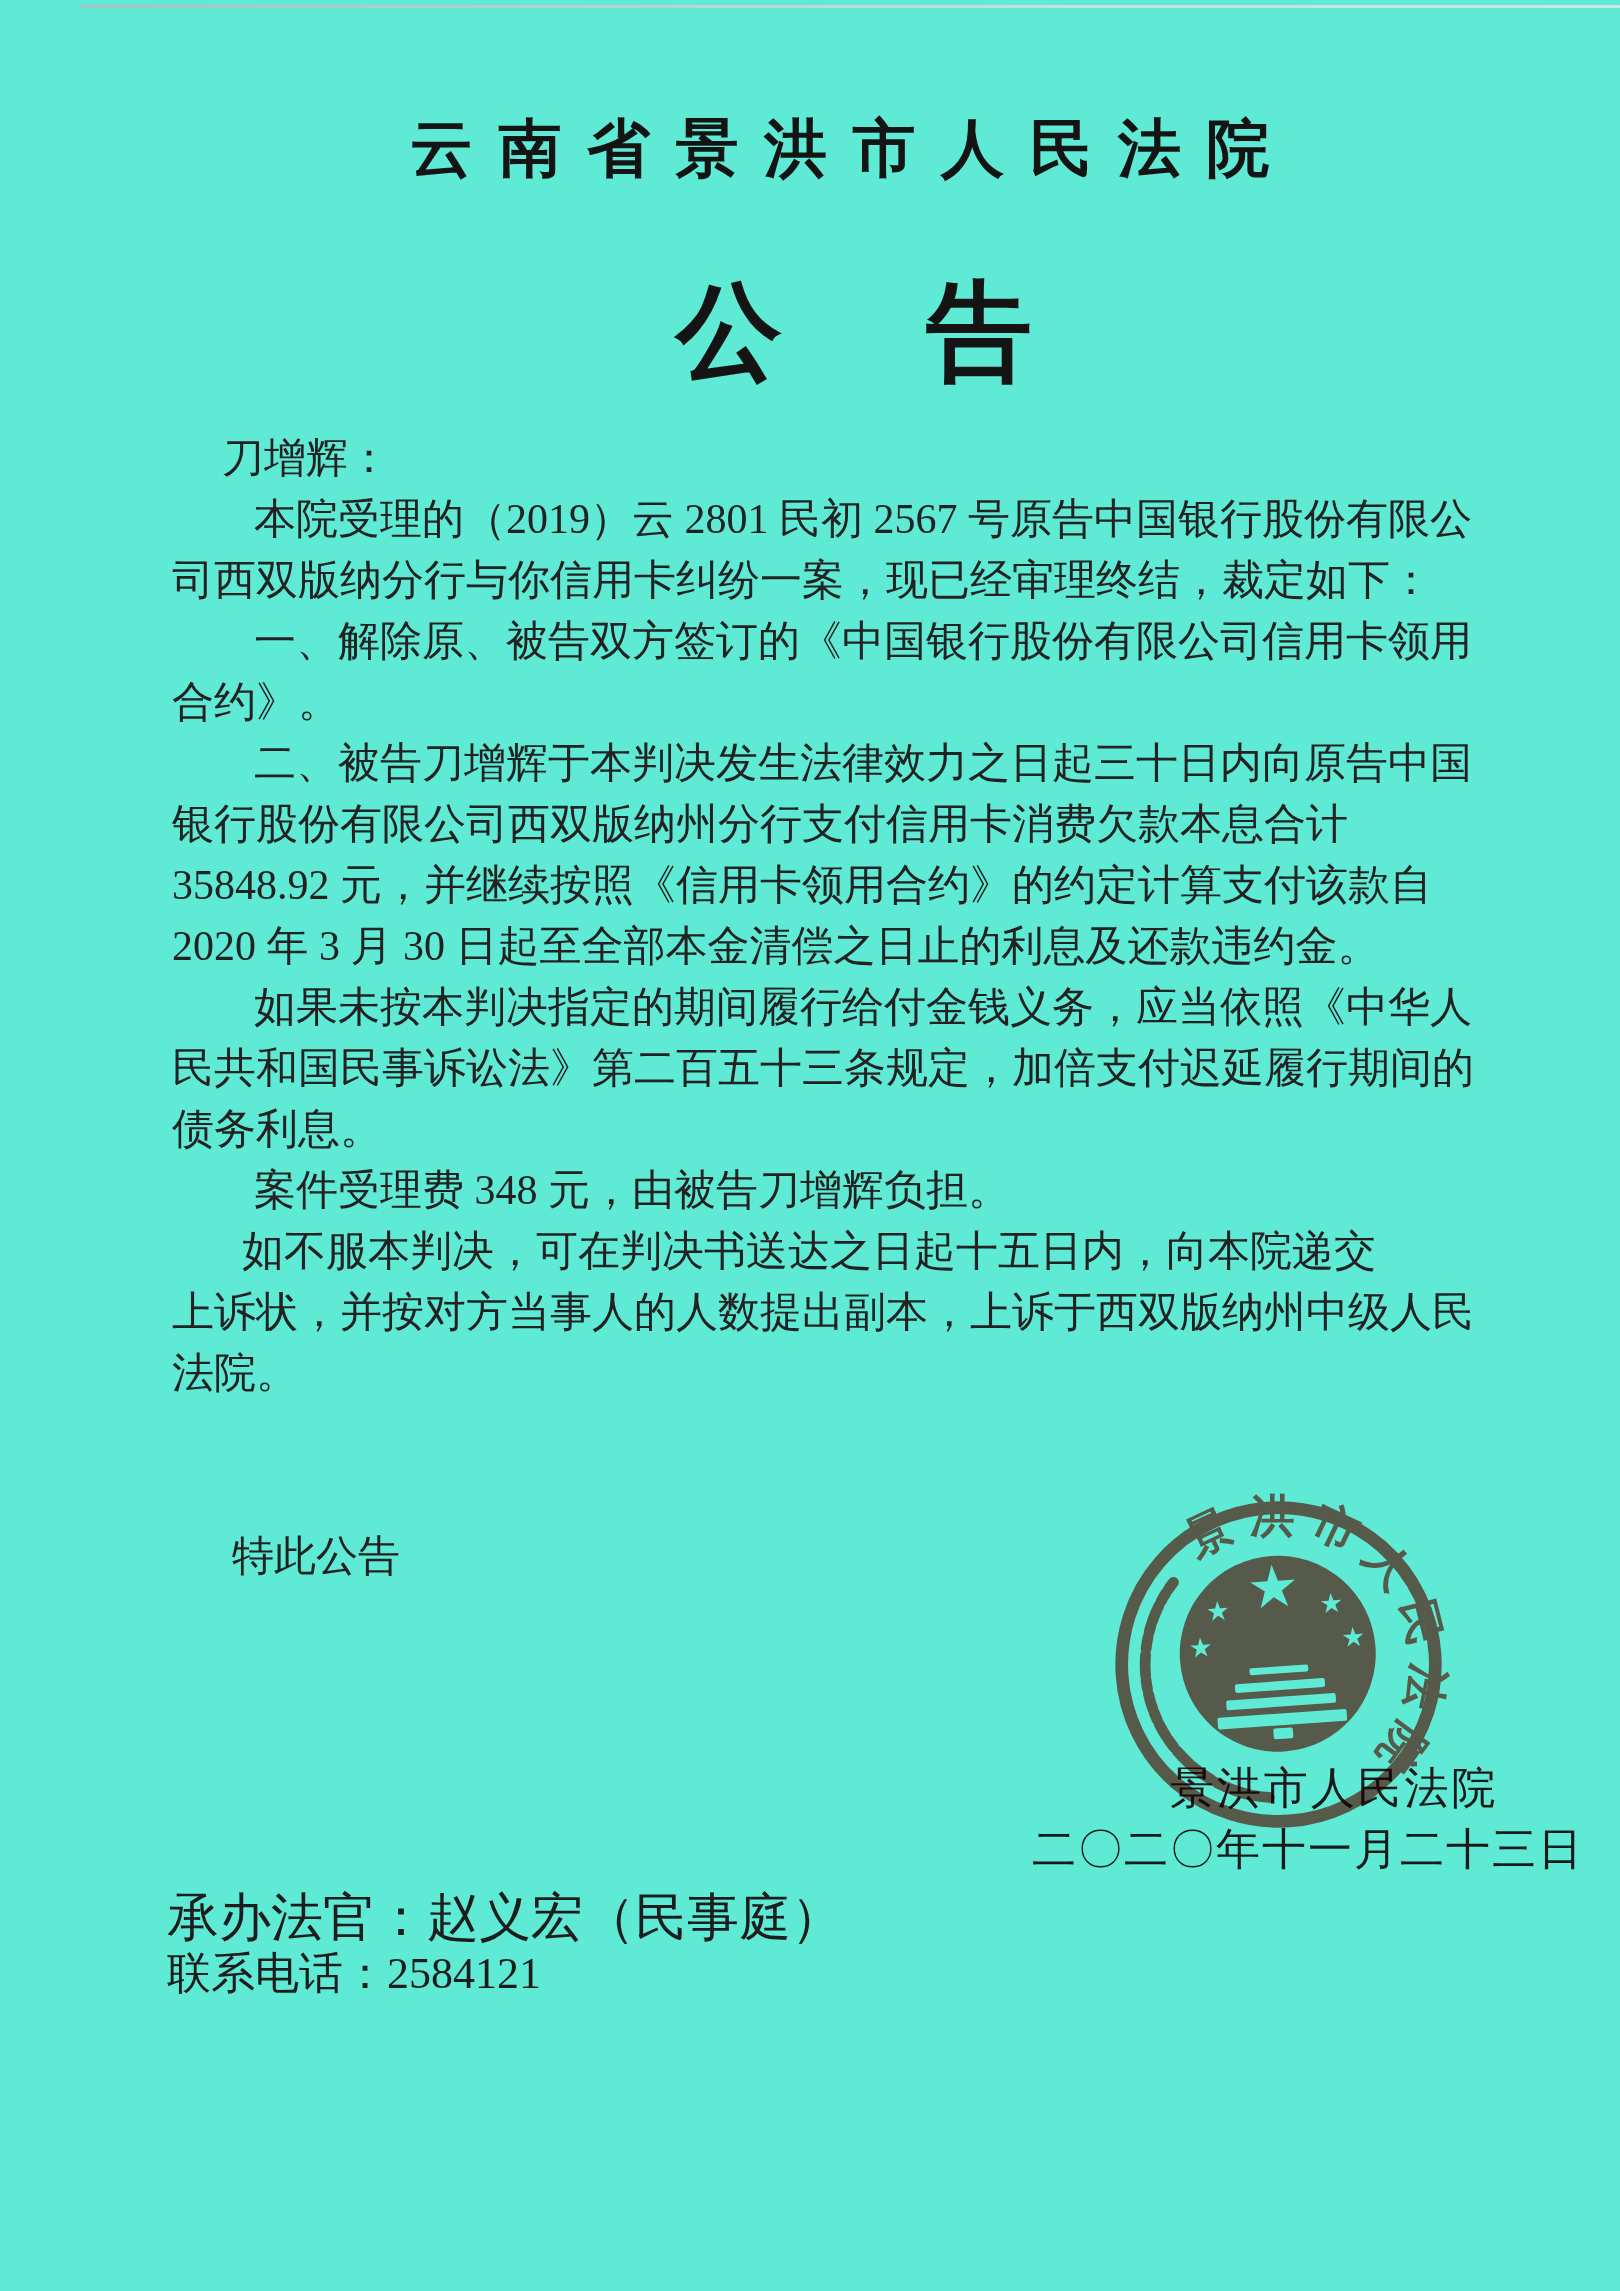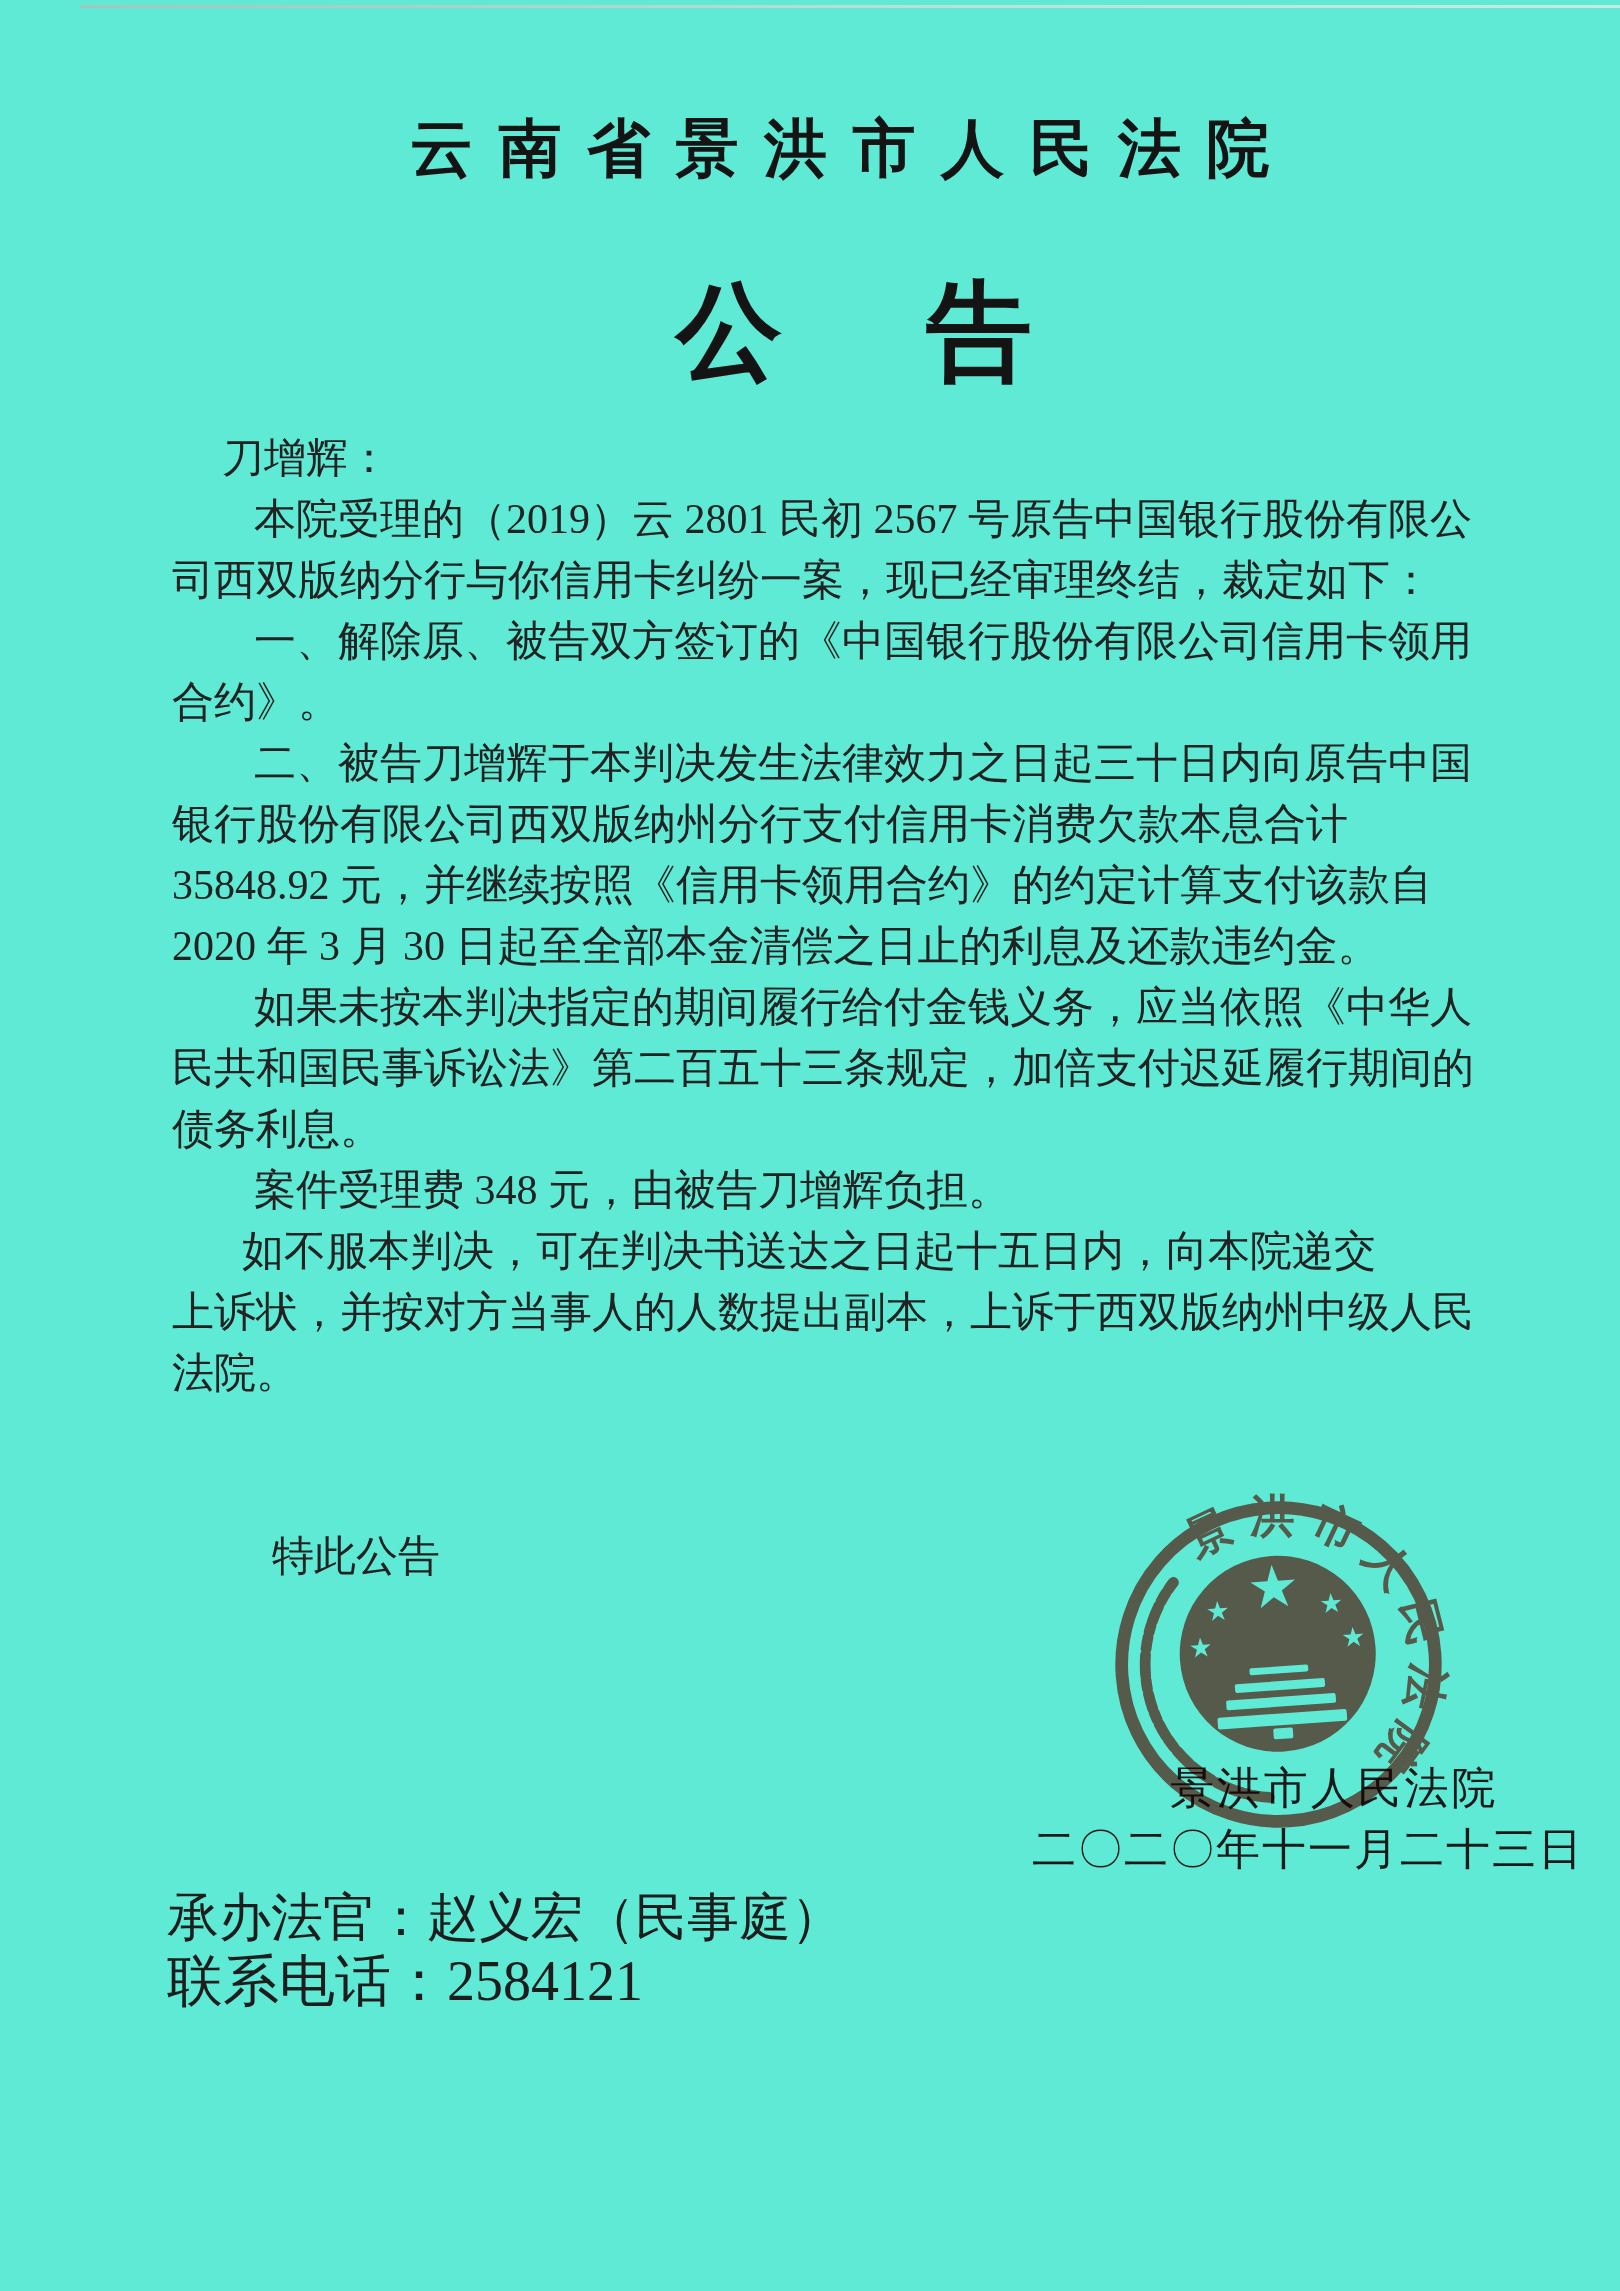--- a/index.html
+++ b/index.html
@@ -29,36 +29,36 @@
   }
   .body-block{
     position:absolute;top:428px;left:172px;width:1294px;
     font-size:42px;color:#222;
   }
   .line{height:61px;line-height:61px;white-space:nowrap;}
   .addressee{margin-left:50px;}
   .ind{margin-left:82px;}
   .ind-deep{margin-left:70px;}
   .gap-above{}
-  .closing{margin-top:122px;margin-left:100px;}
+  .closing{margin-top:122px;margin-left:60px;}
   .sig-court{
     position:absolute;top:1759px;left:1170px;
     font-size:44px;letter-spacing:2.9px;white-space:nowrap;color:#1a1a1a;z-index:3;
   }
   .sig-date{
     position:absolute;top:1820px;left:1032px;
     font-size:44px;letter-spacing:2px;white-space:nowrap;color:#1a1a1a;z-index:3;
   }
   .contact-judge{
     position:absolute;top:1883px;left:167px;
     font-size:52px;white-space:nowrap;color:#1d1d1d;
   }
   .contact-phone{
     position:absolute;top:1944px;left:167px;
-    font-size:56px;white-space:nowrap;color:#1d1d1d;
+    font-size:44px;white-space:nowrap;color:#1d1d1d;
   }
   .seal{
     position:absolute;left:1106px;top:1492px;width:345px;height:345px;
     mix-blend-mode:multiply;opacity:.93;z-index:4;
     transform:rotate(-4deg);
   }
 </style>
 </head>
 <body>
 

